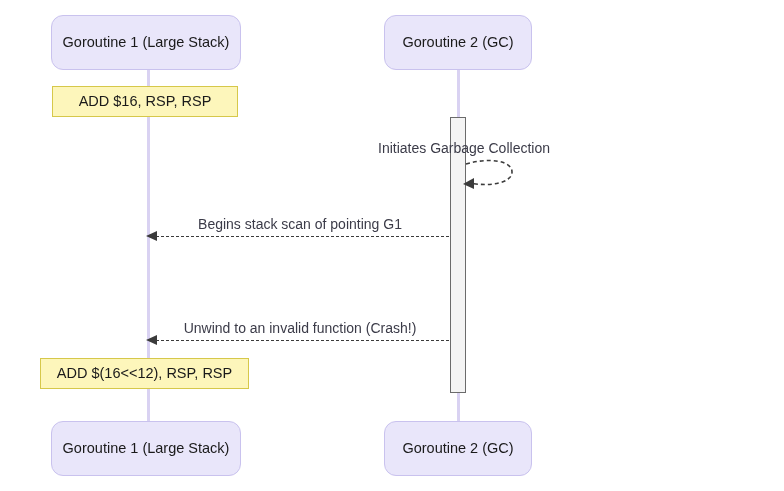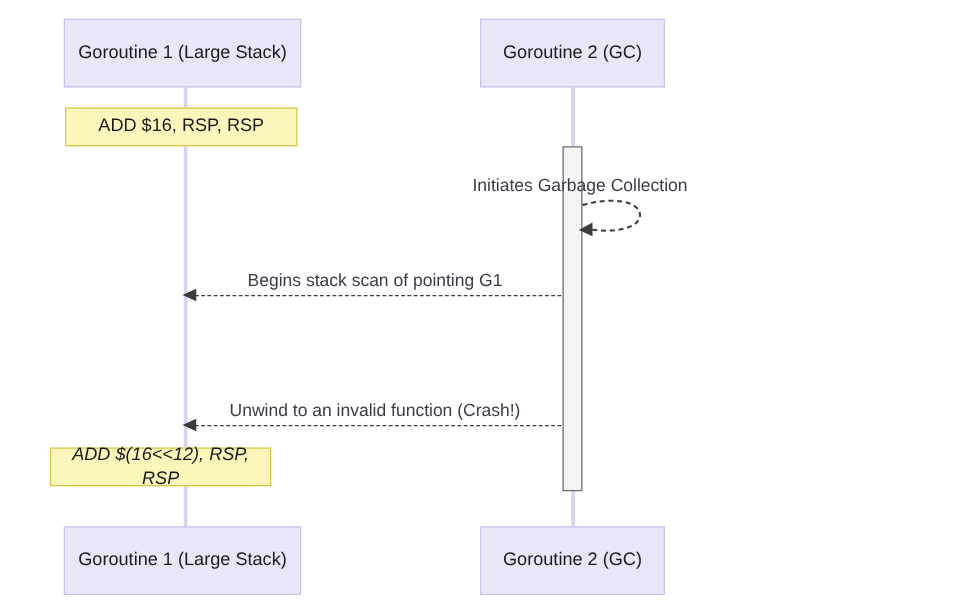--- a/index.html
+++ b/index.html
@@ -25,21 +25,21 @@
     width: 3px;
     background: #d9d2f2;
   }
 
   
   .participant {
     position: absolute;
     box-sizing: border-box;
     background: #e9e6fa;
     border: 1px solid #c9c2ee;
-    border-radius: 0;
+    border-radius: 12px;
     display: flex;
     align-items: center;
     justify-content: center;
     color: #1a1a1a;
     font-size: 14.5px;
     line-height: 1.2;
     text-align: center;
     white-space: nowrap;
   }
 
@@ -136,21 +136,21 @@
   <div class="msg" style="left:156px; top:236px; width:293px;"></div>
   <div class="arrowhead-left" style="left:146px; top:231px;"></div>
 
 
   <div class="msg-label" style="left:150px; top:320px; width:300px;">
     <span>Unwind to an invalid function (Crash!)</span>
   </div>
   <div class="msg" style="left:156px; top:340px; width:293px;"></div>
   <div class="arrowhead-left" style="left:146px; top:335px;"></div>
 
-  <div class="note" style="left:40px; top:358px; width:177px; height:31px;font-style:italic;">
+  <div class="note" style="left:40px; top:358px; width:209px; height:31px;">
     <span>ADD $(16&lt;&lt;12), RSP, RSP</span>
   </div>
 
   <div class="participant" style="left:51px; top:421px; width:190px; height:55px;">
     <span>Goroutine 1 (Large Stack)</span>
   </div>
 
   <div class="participant" style="left:384px; top:421px; width:148px; height:55px;">
     <span>Goroutine 2 (GC)</span>
   </div>

